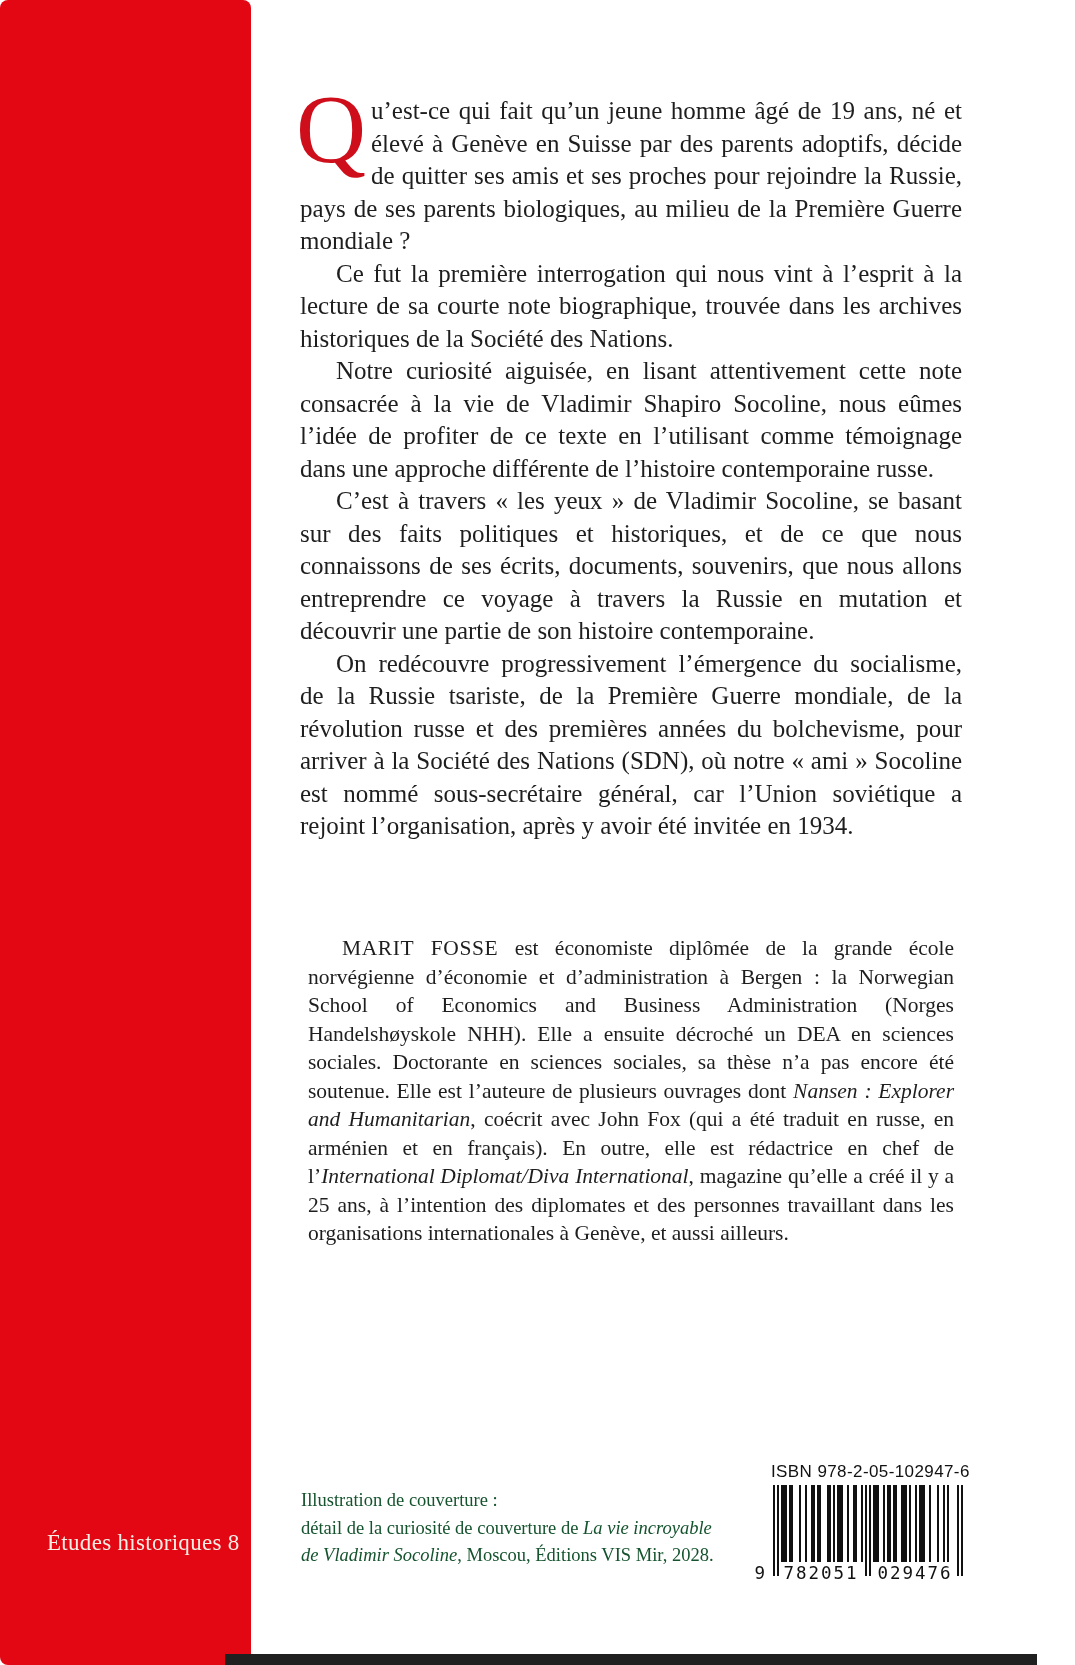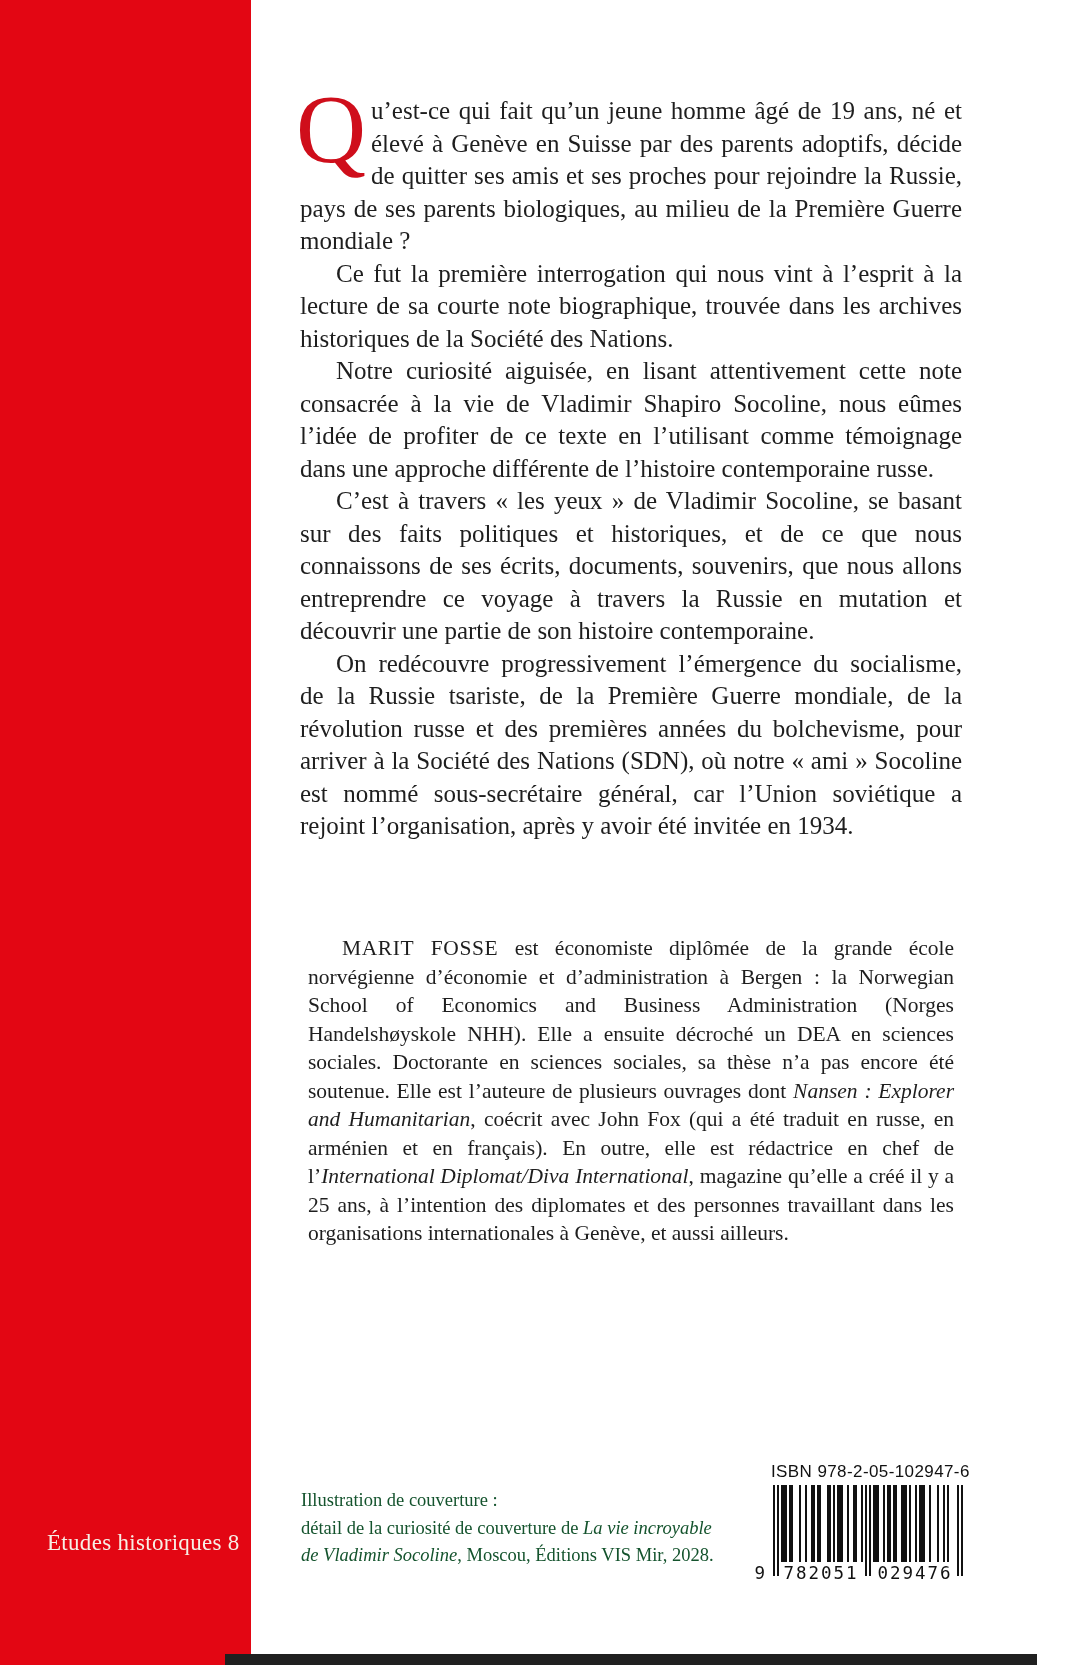--- a/index.html
+++ b/index.html
@@ -1,21 +1,21 @@
 <!DOCTYPE html>
 <html style="--band-red: #e30613; --dropcap-red: #cf0e1b; --series-text: #f7efe6; --text: #1e1e1e; --barcode-ink: #111111;"><head>
 <meta charset="utf-8">
 <style>
   html,body{margin:0;padding:0;background:#ffffff;}
   .cover{
     position:relative;width:1075px;height:1665px;overflow:hidden;
     background:#ffffff;color:var(--text,#1e1e1e);
     font-family:"Liberation Serif",serif;
   }
-  .band{position:absolute;left:0;top:0;width:251px;height:1665px;background:var(--band-red,#e30613);}
+  .band{position:absolute;left:0;top:0;width:251px;height:1665px;background:var(--band-red,#e30613);border-radius:8px;}
   .series{
     position:absolute;left:47px;top:1529px;font-size:23px;line-height:1.2;
     color:var(--series-text,#f7efe6);letter-spacing:.3px;white-space:nowrap;
   }
   .synopsis{
     position:absolute;left:300px;top:95px;width:662px;
     font-size:25px;line-height:32.5px;text-align:justify;
   }
   .synopsis p{margin:0;}
   .synopsis p.indent{text-indent:36px;}

